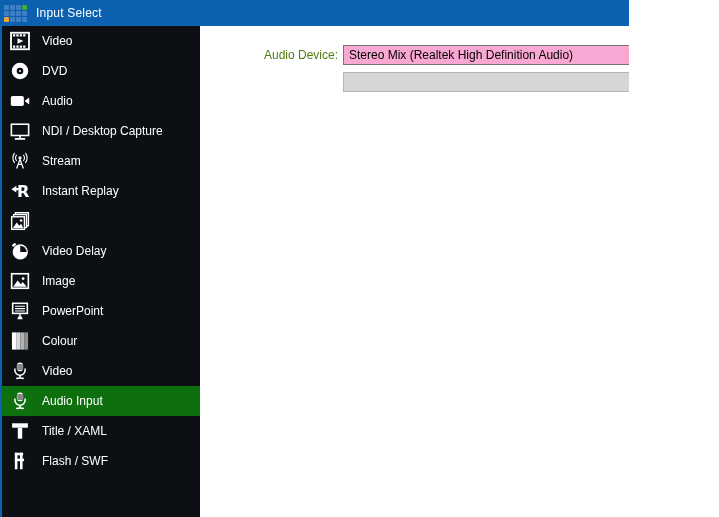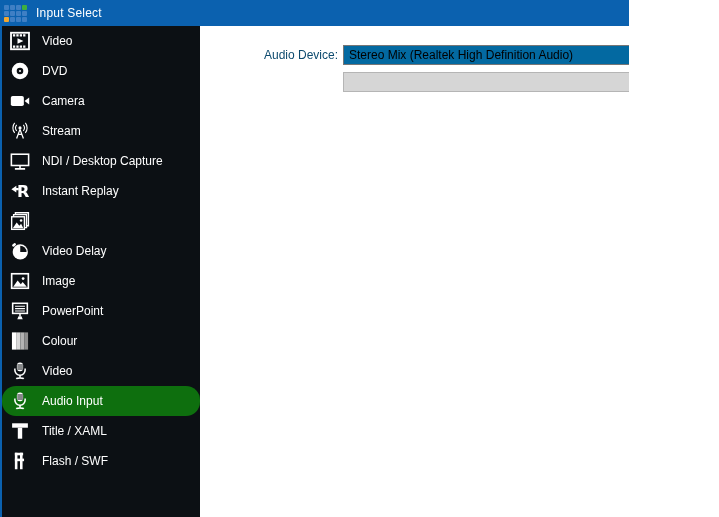--- a/index.html
+++ b/index.html
@@ -27,33 +27,33 @@
 
   
   .left-border{position:absolute;left:0;top:26px;width:2px;height:491px;background:var(--titlebar,#0b61af);}
 
   
   .sidebar{
     position:absolute;left:2px;top:26px;width:198px;height:491px;
     background:var(--sidebar-bg,#0c1014);overflow:hidden;
   }
   .side-item{height:30px;display:flex;align-items:center;cursor:pointer;}
-  .side-item.selected{background:var(--selected-green,#0e6f0e);border-radius:14px;}
+  .side-item.selected{background:var(--selected-green,#0e6f0e);}
   .side-item .ico{width:24px;height:24px;margin-left:6px;display:flex;align-items:center;justify-content:center;flex:0 0 auto;}
   .side-item .ico svg{width:22px;height:22px;display:block;}
   .side-item .lbl{color:#ffffff;font-size:12px;margin-left:10px;white-space:nowrap;}
 
   
   .field-label{
     position:absolute;left:248px;top:45px;width:90px;height:20px;line-height:20px;
-    text-align:right;font-size:12px;color:#0c4a6e;
+    text-align:right;font-size:12px;color:#4d7c0f;
   }
   .combo{
     position:absolute;left:343px;width:336px;height:20px;box-sizing:border-box;
-    background:#0369a1;border:1px solid #767676;
+    background:#f9a8d4;border:1px solid #767676;
     display:flex;align-items:center;cursor:default;
   }
   .combo.primary{top:45px;}
   .combo.secondary{top:72px;background:#d6d6d6;border-color:#b5b5b5;}
   .combo .val{
     flex:1;font-size:12px;color:#000000;padding-left:5px;
     white-space:nowrap;overflow:hidden;
   }
   .combo .chev{width:20px;height:100%;display:flex;align-items:center;justify-content:center;flex:0 0 auto;}
   .combo .chev svg{width:12px;height:8px;display:block;}
@@ -114,42 +114,42 @@
         </span>
         <span class="lbl">DVD</span>
       </div>
       <div class="side-item">
         <span class="ico">
           <svg viewBox="0 0 24 24" fill="#fff">
             <rect x="2" y="6.5" width="14.2" height="11" rx="2"></rect>
             <path d="M17 12 L22 8.3 V15.7 Z"></path>
           </svg>
         </span>
-        <span class="lbl">Camera</span>
+        <span class="lbl">Audio</span>
+      </div>
+      <div class="side-item">
+        <span class="ico">
+          <svg viewBox="0 0 24 24" fill="none" stroke="#fff" stroke-width="1.7">
+            <rect x="2.6" y="4.6" width="18.8" height="12.3"></rect>
+            <path d="M12 17 V19.8"></path>
+            <path d="M6.4 20.6 H17.6" stroke-width="1.9"></path>
+          </svg>
+        </span>
+        <span class="lbl">NDI / Desktop Capture</span>
       </div>
       <div class="side-item">
         <span class="ico">
           <svg viewBox="0 0 24 24" fill="none" stroke="#fff" stroke-width="1.4">
             <circle cx="12" cy="8.6" r="1.7" fill="#fff" stroke="none"></circle>
             <path d="M12 10.2 L8.3 20.2 M12 10.2 L15.7 20.2 M9.8 15.7 H14.2"></path>
             <path d="M8.4 5.3 a5.2 5.2 0 0 0 0 6.6 M15.6 5.3 a5.2 5.2 0 0 1 0 6.6" stroke-width="1.2"></path>
             <path d="M6.2 3.2 a8.4 8.4 0 0 0 0 10.8 M17.8 3.2 a8.4 8.4 0 0 1 0 10.8" stroke-width="1.2"></path>
           </svg>
         </span>
         <span class="lbl">Stream</span>
-      </div>
-      <div class="side-item">
-        <span class="ico">
-          <svg viewBox="0 0 24 24" fill="none" stroke="#fff" stroke-width="1.7">
-            <rect x="2.6" y="4.6" width="18.8" height="12.3"></rect>
-            <path d="M12 17 V19.8"></path>
-            <path d="M6.4 20.6 H17.6" stroke-width="1.9"></path>
-          </svg>
-        </span>
-        <span class="lbl">NDI / Desktop Capture</span>
       </div>
       <div class="side-item">
         <span class="ico">
           <svg viewBox="0 0 24 24">
             <path fill="#fff" d="M8 6.3 L2.6 10 L8 13.7 V11.2 H10.6 V8.8 H8 Z"></path>
             <text x="8.6" y="18.3" font-family="DejaVu Sans, sans-serif" font-size="17.5" font-weight="bold" fill="#fff">R</text>
           </svg>
         </span>
         <span class="lbl">Instant Replay</span>
       </div>

